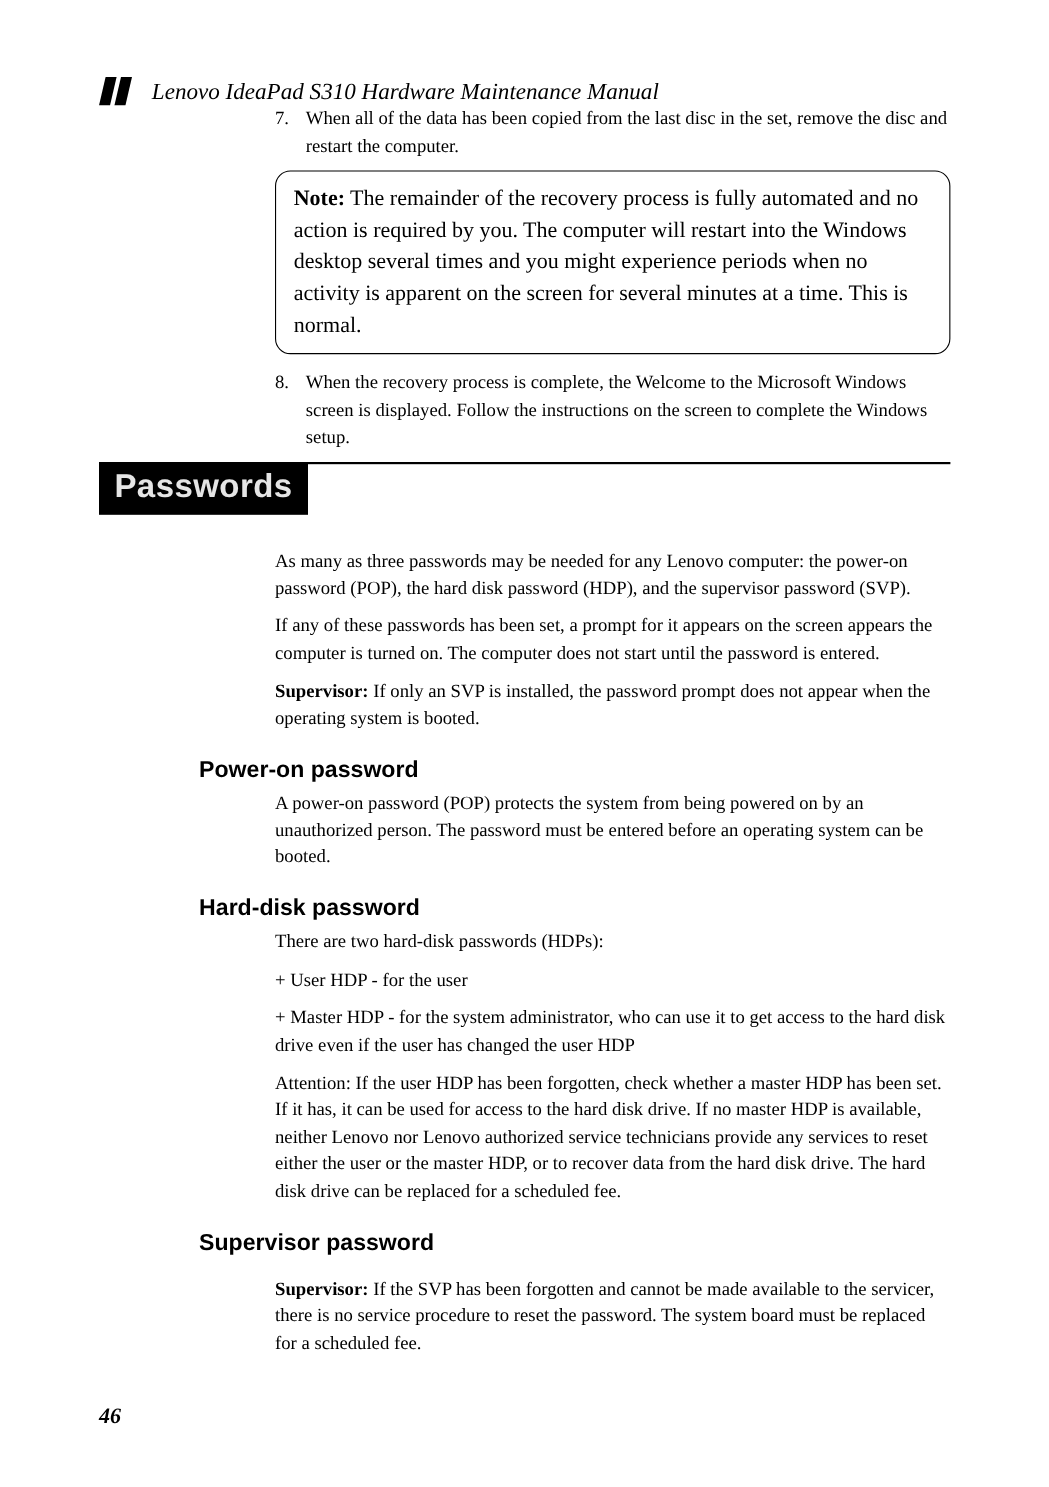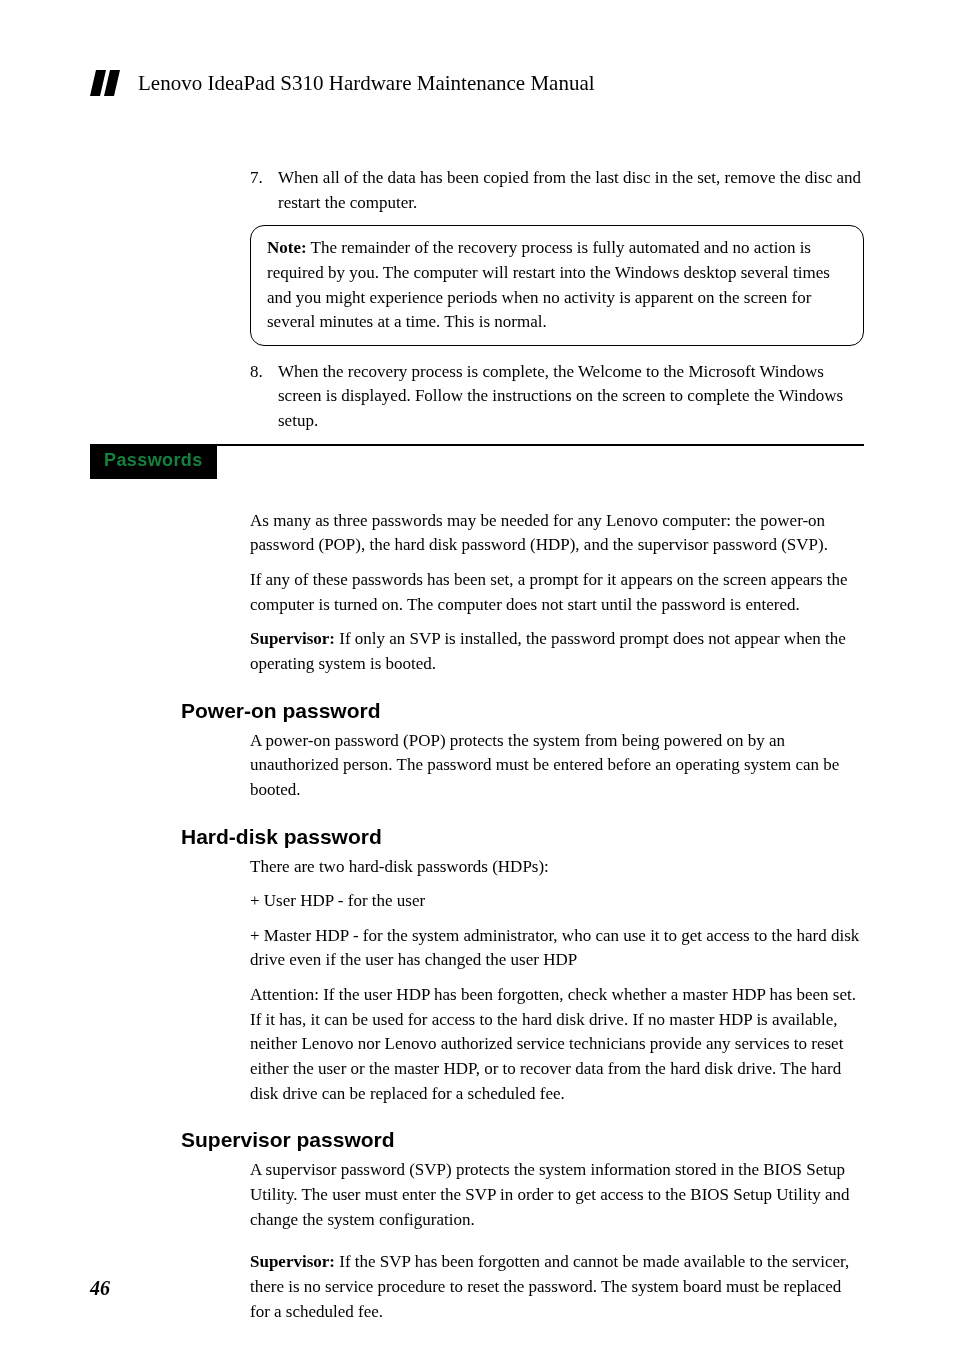--- a/index.html
+++ b/index.html
@@ -13,22 +13,22 @@
     position: relative;
     box-sizing: border-box;
   }
   .page {
     padding: 70px 90px 50px 90px;
     box-sizing: border-box;
   }
   .running-head {
     display: flex;
     align-items: center;
+    font-style: italic;
     font-size: 21px;
-    margin-bottom: 70px;
   }
   .slashes {
     display: inline-block;
     margin-right: 12px;
   }
   .slashes svg { display: block; }
   .ol-item {
     display: flex;
     margin: 0 0 10px 160px;
     font-size: 17px;
@@ -37,36 +37,36 @@
   .ol-num {
     min-width: 28px;
     text-align: left;
   }
   .ol-text { flex: 1; }
   .note-box {
     margin: 10px 0 14px 160px;
     border: 1px solid #000;
     border-radius: 14px;
     padding: 10px 16px;
-    font-size: 17px;
+    font-size: 20px;
     line-height: 1.45;
   }
   .note-lead { font-weight: bold; }
   .section-tab-row {
     display: flex;
     align-items: flex-start;
     margin-top: 8px;
     margin-bottom: 30px;
   }
   .section-tab {
     background: #000;
-    color: #15803d;
+    color: #e5e5e5;
     font-family: Arial, Helvetica, sans-serif;
     font-weight: bold;
-    font-size: 18px;
+    font-size: 30px;
     padding: 6px 14px 8px 14px;
     letter-spacing: 0.4px;
   }
   .section-rule {
     flex: 1;
     height: 2px;
     background: #000;
     margin-top: 0;
   }
   .body-p {
@@ -135,20 +135,19 @@
   <div class="sub-heading">Power-on password</div>
   <p class="body-p">A power-on password (POP) protects the system from being powered on by an unauthorized person. The password must be entered before an operating system can be booted.</p>
 
   <div class="sub-heading">Hard-disk password</div>
   <p class="body-p">There are two hard-disk passwords (HDPs):</p>
   <p class="body-p">+ User HDP - for the user</p>
   <p class="body-p">+ Master HDP - for the system administrator, who can use it to get access to the hard disk drive even if the user has changed the user HDP</p>
   <p class="body-p">Attention: If the user HDP has been forgotten, check whether a master HDP has been set. If it has, it can be used for access to the hard disk drive. If no master HDP is available, neither Lenovo nor Lenovo authorized service technicians provide any services to reset either the user or the master HDP, or to recover data from the hard disk drive. The hard disk drive can be replaced for a scheduled fee.</p>
 
   <div class="sub-heading">Supervisor password</div>
-  <p class="body-p">A supervisor password (SVP) protects the system information stored in the BIOS Setup Utility. The user must enter the SVP in order to get access to the BIOS Setup Utility and change the system configuration.</p>
   <p class="body-p" style="margin-top:18px;">
     <span class="attention-lead">Supervisor:</span><span> If the SVP has been forgotten and cannot be made available to the servicer, there is no service procedure to reset the password. The system board must be replaced for a scheduled fee.</span>
   </p>
 
 </div>
 
 <div class="page-number">46</div>
 
 </body></html>

